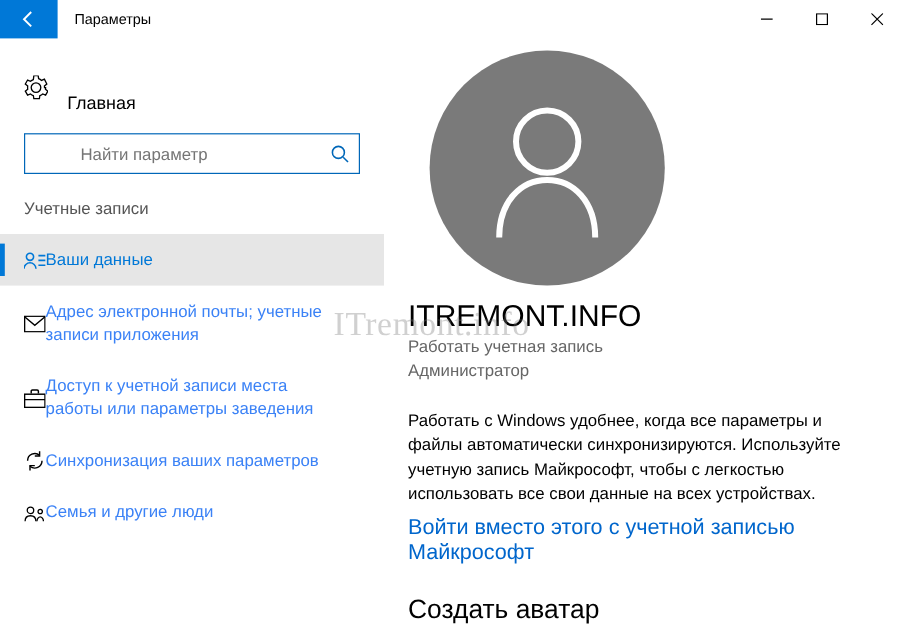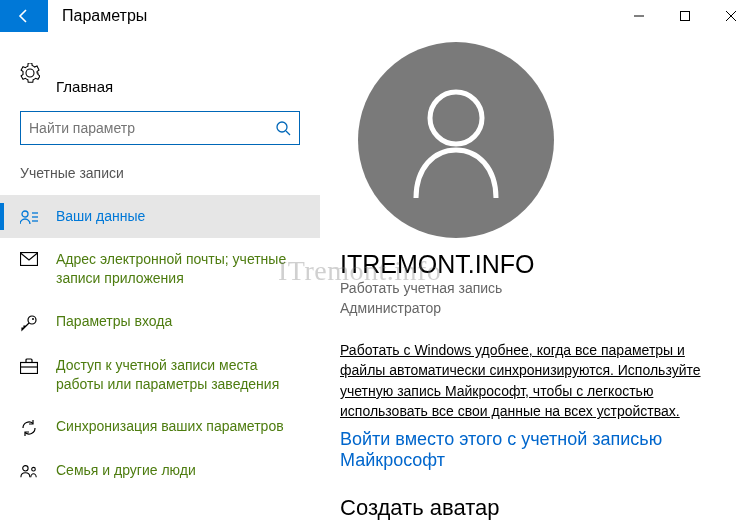--- a/index.html
+++ b/index.html
@@ -21,21 +21,21 @@
     width: 48px;
     height: 32px;
     background: #0078d7;
     display: flex;
     align-items: center;
     justify-content: center;
     cursor: pointer;
   }
   .title-text {
     margin-left: 14px;
-    font-size: 16px;
+    font-size: 12px;
     color: #000;
   }
   .win-controls {
     margin-left: auto;
     display: flex;
   }
   .win-btn {
     width: 46px;
     height: 32px;
     display: flex;
@@ -68,31 +68,31 @@
     padding: 0 8px;
     width: 280px;
   }
   .search-box input {
     border: none;
     outline: none;
     flex: 1;
     font-size: 14px;
     color: #333;
     background: transparent;
+    margin-left: 38px;
   }
   .category-title {
     color: #555;
     font-size: 14px;
     padding: 0 20px 14px 20px;
   }
   .nav-item {
     display: flex;
-    align-items: flex-start;
+    align-items: center;
     padding: 12px 20px;
-    gap: 18px;
     cursor: pointer;
     position: relative;
   }
   .nav-item.selected {
     background: #e6e6e6;
   }
   .nav-item.selected::before {
     content: '';
     position: absolute;
     left: 0; top: 8px; bottom: 8px;
@@ -102,21 +102,21 @@
   .nav-item .icon-wrap {
     width: 18px;
     flex-shrink: 0;
     display: flex;
     justify-content: center;
     padding-top: 2px;
   }
   .nav-item.selected .nav-label { color: #0078d7; }
   .nav-label {
     font-size: 14px;
-    color: #4d7c0f;
+    color: #3b82f6;
     line-height: 1.35;
     padding-right: 10px;
   }
   .main {
     flex: 1;
     padding: 10px 20px 0 20px;
     position: relative;
   }
   .avatar-circle {
     width: 196px;
@@ -137,21 +137,20 @@
   .subline {
     font-size: 14px;
     color: #666;
     line-height: 1.4;
   }
   .desc {
     font-size: 14px;
     color: #000;
     margin-top: 22px;
     line-height: 1.45;
-    text-decoration: underline;
   }
   .link {
     color: #0066cc;
     font-size: 18px;
     margin-top: 8px;
     display: inline-block;
     cursor: pointer;
   }
   .section-title {
     font-size: 22px;
@@ -234,30 +233,20 @@
     <div class="nav-item">
       <div class="icon-wrap">
           <svg width="18" height="14" viewBox="0 0 18 14">
             <rect x="0.5" y="0.5" width="17" height="13" stroke="#000" stroke-width="1.2" fill="none"></rect>
             <path d="M0.5 1L9 8l8.5-7" stroke="#000" stroke-width="1.2" fill="none"></path>
           </svg>
         </div>
       <span class="nav-label">Адрес электронной почты; учетные записи приложения</span>
     </div>
 
-    <div class="nav-item">
-      <div class="icon-wrap">
-          <svg width="18" height="18" viewBox="0 0 18 18">
-            <circle cx="12" cy="6" r="4" stroke="#000" stroke-width="1.2" fill="none"></circle>
-            <circle cx="13" cy="5" r="1" fill="#000"></circle>
-            <path d="M9 9l-7 7v-2h2v-2h2l3-3" stroke="#000" stroke-width="1.2" fill="none"></path>
-          </svg>
-        </div>
-      <span class="nav-label">Параметры входа</span>
-    </div>
 
     <div class="nav-item">
       <div class="icon-wrap">
           <svg width="18" height="16" viewBox="0 0 18 16">
             <rect x="0.5" y="4.5" width="17" height="11" stroke="#000" stroke-width="1.2" fill="none"></rect>
             <path d="M6 4V2a1 1 0 011-1h4a1 1 0 011 1v2" stroke="#000" stroke-width="1.2" fill="none"></path>
             <line x1="0.5" y1="9" x2="17.5" y2="9" stroke="#000" stroke-width="1.2"></line>
           </svg>
         </div>
       <span class="nav-label">Доступ к учетной записи места работы или параметры заведения</span>

